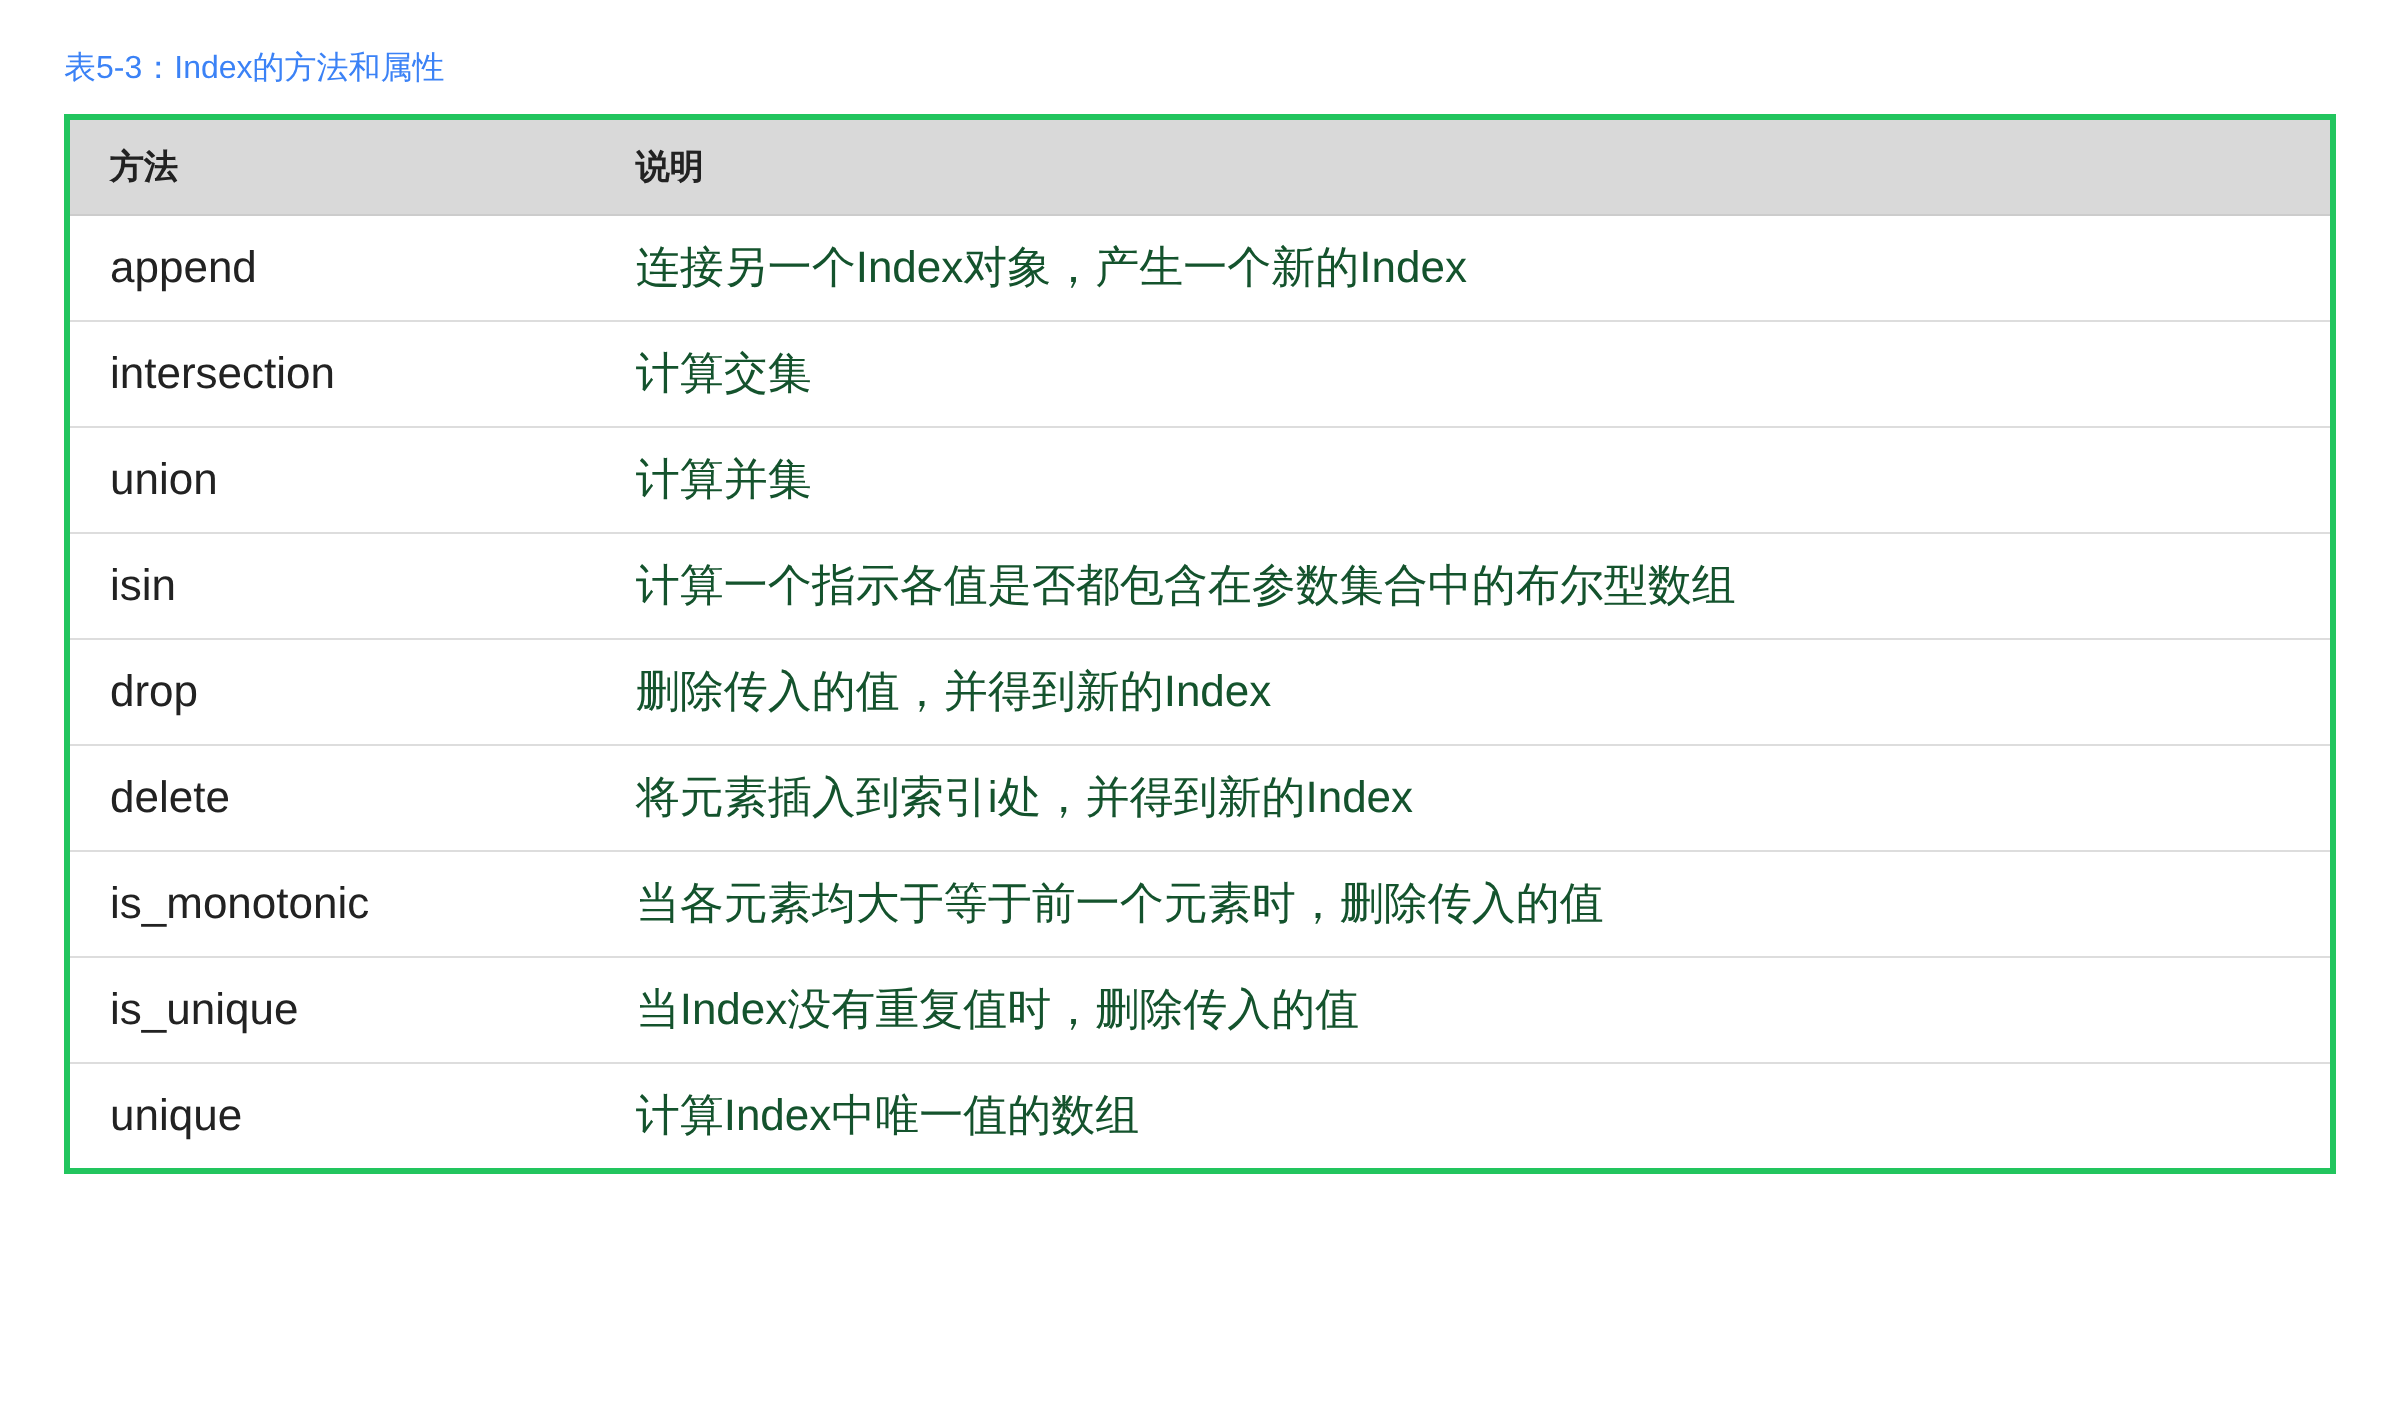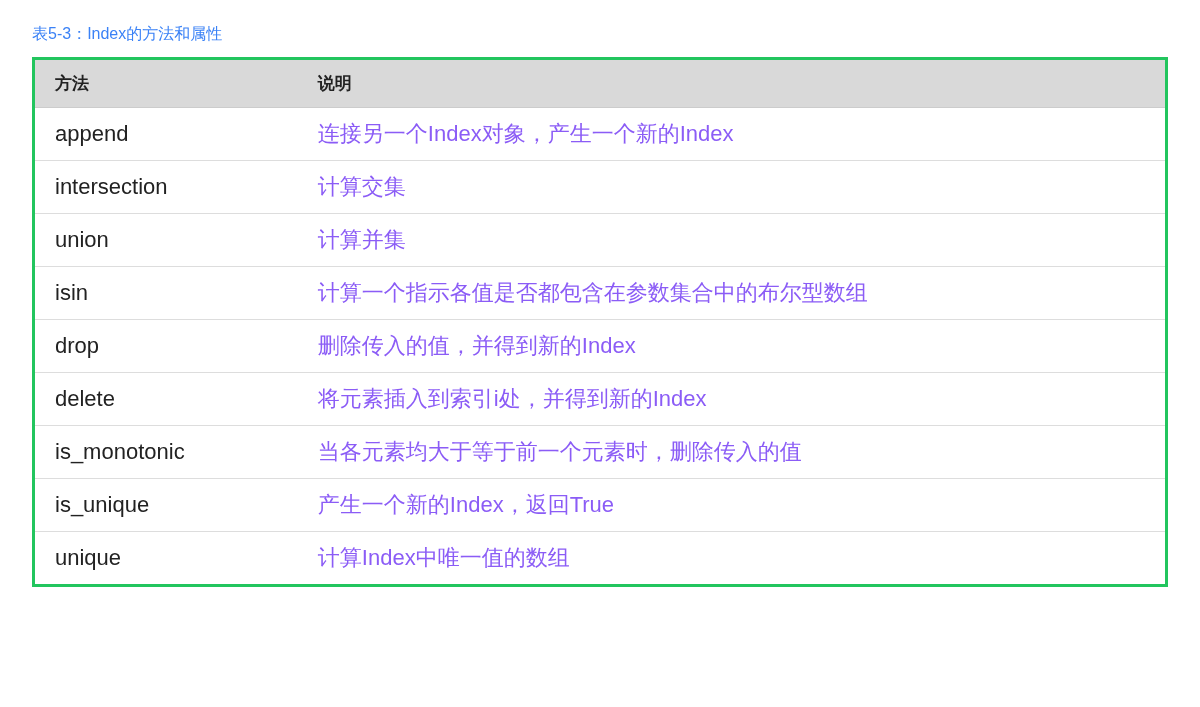--- a/index.html
+++ b/index.html
@@ -57,21 +57,21 @@
       font-size: 22px;
     }
 
     .data-table tbody td:first-child {
       color: #222;
       white-space: nowrap;
       min-width: 180px;
     }
 
     .data-table tbody td:last-child {
-      color: #8b5cf6;
+      color: #14532d;
       margin-top: 24px;
     }
   </style>
 </head>
 <body>
 
 <p class="table-title">表5-3：Index的方法和属性</p>
 
 <table class="data-table">
   <thead>
@@ -104,20 +104,20 @@
       <tr>
         <td>delete</td>
         <td>将元素插入到索引i处，并得到新的Index</td>
       </tr>
       <tr>
         <td>is_monotonic</td>
         <td>当各元素均大于等于前一个元素时，删除传入的值</td>
       </tr>
       <tr>
         <td>is_unique</td>
-        <td>产生一个新的Index，返回True</td>
+        <td>当Index没有重复值时，删除传入的值</td>
       </tr>
       <tr>
         <td>unique</td>
         <td>计算Index中唯一值的数组</td>
       </tr>
     </tbody>
 </table>
 
 </body></html>

